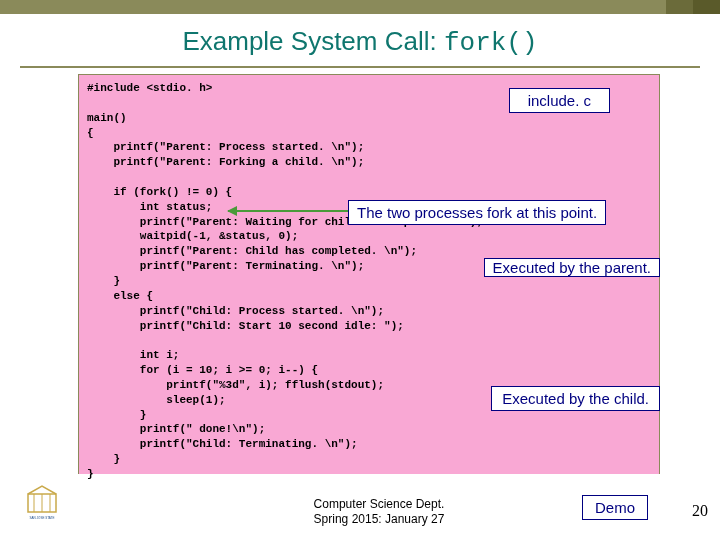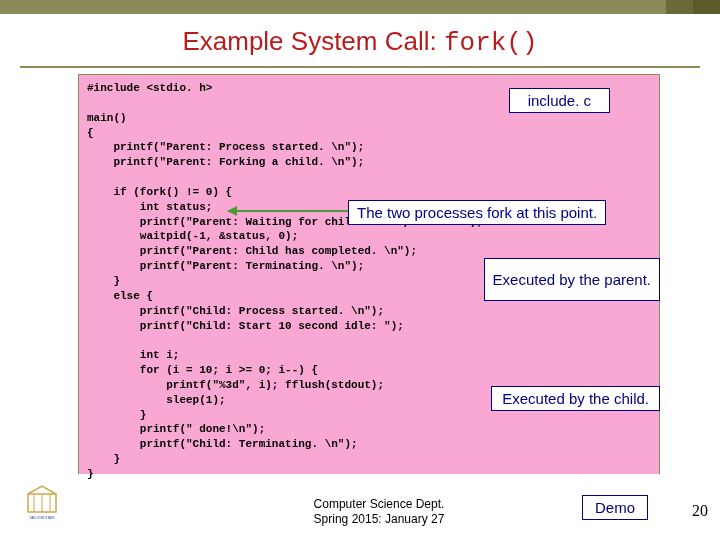--- a/index.html
+++ b/index.html
@@ -20,21 +20,21 @@
     content: "";
     position: absolute;
     right: 0; top: 0;
     width: 80px; height: 14px;
     background: linear-gradient(to right, #8a8a5a 0%, #8a8a5a 33%, #6b6b3a 33%, #6b6b3a 66%, #5a5a2a 66%);
   }
   .title {
     text-align: center;
     font-size: 26px;
     padding: 12px 0 8px;
-    color: #b91c1c;
+    color: #0f766e;
   }
   .title .mono { font-family: "Courier New", monospace; }
   .title-underline {
     height: 2px;
     background: #8a8a5a;
     margin: 0 20px 4px;
   }
   .code-block {
     margin: 6px 60px 0 78px;
     background: #f9a8d4;
@@ -68,21 +68,21 @@
     padding: 3px 8px;
     font-size: 15px;
     color: #000080;
   }
   .annot-parent {
     position: absolute;
     right: 60px;
     top: 258px;
     background: #fff;
     border: 1.5px solid #000080;
-    padding: 12px 8px;
+    padding: 0 8px;
     font-size: 15px;
     color: #000080;
   }
   .annot-child {
     position: absolute;
     right: 60px;
     top: 386px;
     background: #fff;
     border: 1.5px solid #000080;
     padding: 3px 10px;

